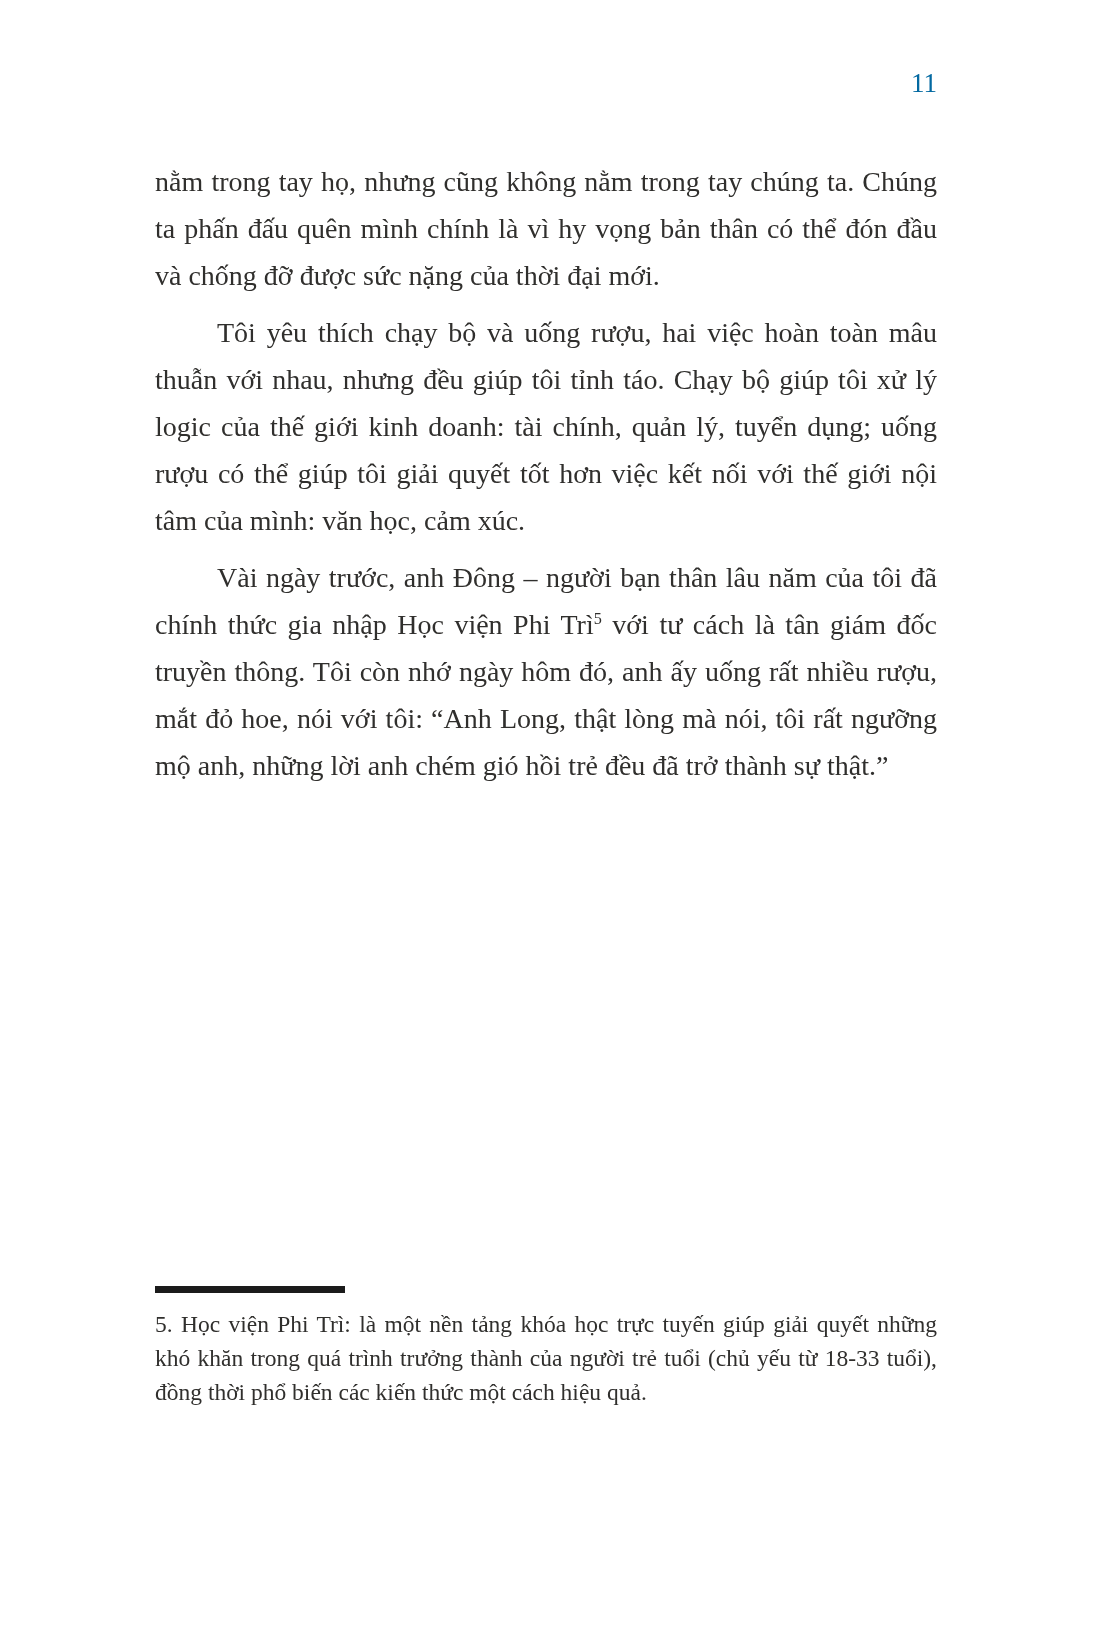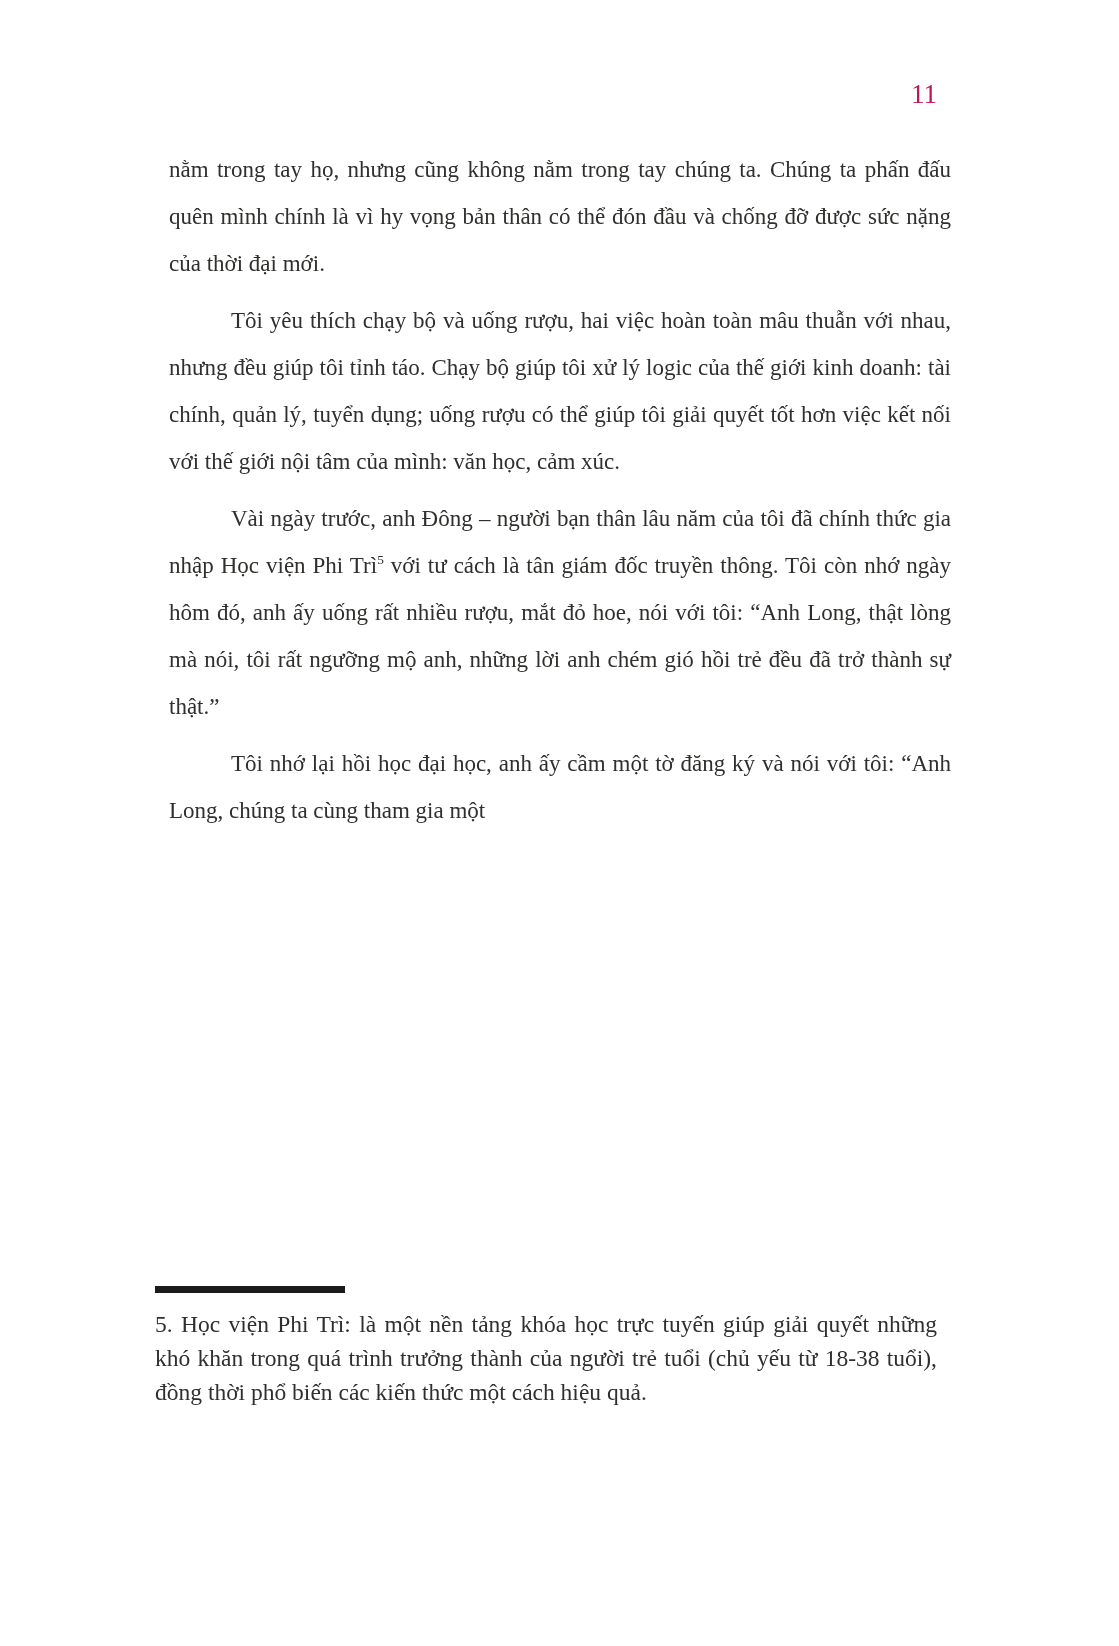--- a/index.html
+++ b/index.html
@@ -9,37 +9,36 @@
   body {
     width: 1119px;
     height: 1646px;
     background: #ffffff;
     position: relative;
     overflow: hidden;
     font-family: "Liberation Serif", "DejaVu Serif", serif;
   }
   .page-number {
     position: absolute;
-    top: 79px;
+    top: 68px;
     left: 155px;
     width: 782px;
     text-align: right;
     font-size: 27px;
-    color: #be185d;
+    color: #0369a1;
   }
   .content {
     position: absolute;
-    top: 146px;
+    top: 158px;
     left: 155px;
     width: 782px;
     color: #302f2d;
-    font-size: 23px;
+    font-size: 28px;
     line-height: 47px;
     text-align: justify;
-    margin-left: 14px;
   }
   .para {
     margin: 0 0 10px 0;
     text-indent: 62px;
   }
   .para.no-indent {
     text-indent: 0;
   }
   sup.fn-ref {
     font-size: 0.58em;
@@ -74,20 +73,19 @@
 <div class="content">
 
   <p class="para no-indent">nằm trong tay họ, nhưng cũng không nằm trong tay chúng ta. Chúng ta phấn đấu quên mình chính là vì hy vọng bản thân có thể đón đầu và chống đỡ được sức nặng của thời đại mới.</p>
 
 
 
   <p class="para">Tôi yêu thích chạy bộ và uống rượu, hai việc hoàn toàn mâu thuẫn với nhau, nhưng đều giúp tôi tỉnh táo. Chạy bộ giúp tôi xử lý logic của thế giới kinh doanh: tài chính, quản lý, tuyển dụng; uống rượu có thể giúp tôi giải quyết tốt hơn việc kết nối với thế giới nội tâm của mình: văn học, cảm xúc.</p>
 
   <p class="para"><span>Vài ngày trước, anh Đông – người bạn thân lâu năm của tôi đã chính thức gia nhập Học viện Phi Trì</span><sup class="fn-ref">5</sup><span> với tư cách là tân giám đốc truyền thông. Tôi còn nhớ ngày hôm đó, anh ấy uống rất nhiều rượu, mắt đỏ hoe, nói với tôi: “Anh Long, thật lòng mà nói, tôi rất ngưỡng mộ anh, những lời anh chém gió hồi trẻ đều đã trở thành sự thật.”</span></p>
 
-  <p class="para">Tôi nhớ lại hồi học đại học, anh ấy cầm một tờ đăng ký và nói với tôi: “Anh Long, chúng ta cùng tham gia một</p>
 
 </div>
 
 <div class="footnote-area">
   <div class="footnote-rule"></div>
-  <p class="footnote">5. Học viện Phi Trì: là một nền tảng khóa học trực tuyến giúp giải quyết những khó khăn trong quá trình trưởng thành của người trẻ tuổi (chủ yếu từ 18-38 tuổi), đồng thời phổ biến các kiến thức một cách hiệu quả.</p>
+  <p class="footnote">5. Học viện Phi Trì: là một nền tảng khóa học trực tuyến giúp giải quyết những khó khăn trong quá trình trưởng thành của người trẻ tuổi (chủ yếu từ 18-33 tuổi), đồng thời phổ biến các kiến thức một cách hiệu quả.</p>
 </div>
 
 </body></html>

